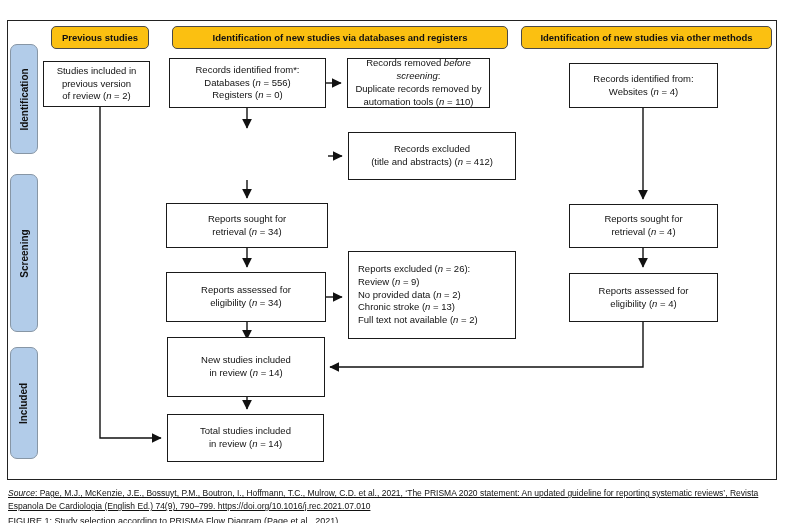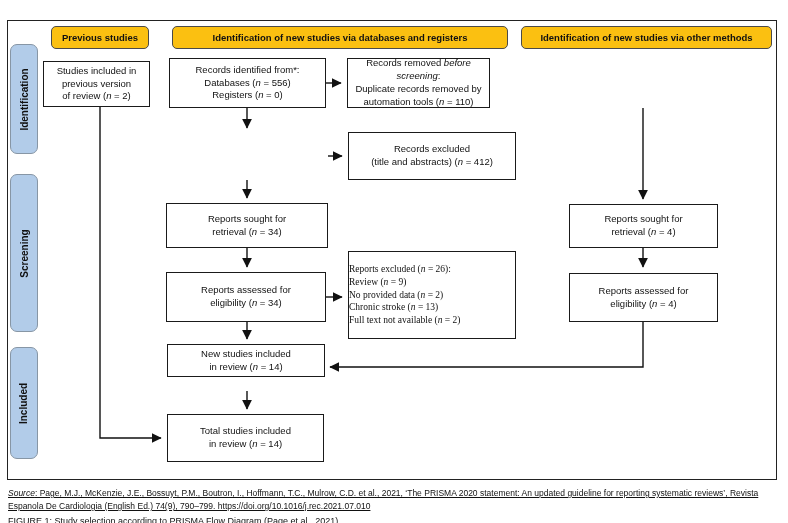--- a/index.html
+++ b/index.html
@@ -9,21 +9,21 @@
   .hdr{position:absolute;background:var(--header-fill,#FBC011);border:1.6px solid var(--header-border,#4a4a4a);
        border-radius:5px;display:flex;align-items:center;justify-content:center;font-weight:bold;
        font-size:9.5px;box-sizing:border-box;text-align:center;}
   .stage{position:absolute;left:10px;width:28px;background:var(--stage-fill,#B2CCE9);
          border:1px solid var(--stage-border,#8796a5);border-radius:7px;display:flex;
          align-items:center;justify-content:center;box-sizing:border-box;}
   .stage span{transform:rotate(-90deg);white-space:nowrap;font-weight:bold;font-size:10px;}
   .box{position:absolute;background:#fff;border:1.4px solid var(--box-border,#1a1a1a);box-sizing:border-box;
        display:flex;flex-direction:column;justify-content:center;align-items:center;text-align:center;
        font-size:9.5px;line-height:1.36;}
-  .box.left{align-items:flex-start;text-align:left;padding-left:0;padding-right:4px;font-family:Liberation Serif, serif;}
+  .box.left{align-items:flex-start;text-align:left;padding-left:9px;padding-right:4px;}
   .connectors{position:absolute;left:0;top:0;width:788px;height:468px;pointer-events:none;}
   .source{position:absolute;left:8px;top:472px;width:774px;font-size:8.5px;line-height:1.55;text-decoration:underline;}
   .caption{position:absolute;left:8px;top:501px;width:774px;font-size:9px;font-weight:normal;}
 </style>
 </head>
 <body>
 
 <div class="figure">
   <div class="frame"></div>
 
@@ -91,29 +91,33 @@
     <div>Reports assessed for</div>
     <div>eligibility (<i>n</i> = 34)</div>
   </div>
   <div class="box left" style="left:348px;top:236px;width:168px;height:88px">
     <div>Reports excluded (<i>n</i> = 26):</div>
     <div>Review (<i>n</i> = 9)</div>
     <div>No provided data (<i>n</i> = 2)</div>
     <div>Chronic stroke (<i>n</i> = 13)</div>
     <div>Full text not available (<i>n</i> = 2)</div>
   </div>
-  <div class="box" style="left:167px;top:329px;width:158px;height:33px">
+  <div class="box" style="left:167px;top:322px;width:158px;height:60px">
     <div>New studies included</div>
     <div>in review (<i>n</i> = 14)</div>
   </div>
   <div class="box" style="left:167px;top:399px;width:157px;height:48px">
     <div>Total studies included</div>
     <div>in review (<i>n</i> = 14)</div>
   </div>
 
+  <div class="box" style="left:569px;top:48px;width:149px;height:45px">
+    <div>Records identified from:</div>
+    <div>Websites (<i>n</i> = 4)</div>
+  </div>
   <div class="box" style="left:569px;top:189px;width:149px;height:44px">
     <div>Reports sought for</div>
     <div>retrieval (<i>n</i> = 4)</div>
   </div>
   <div class="box" style="left:569px;top:258px;width:149px;height:49px">
     <div>Reports assessed for</div>
     <div>eligibility (<i>n</i> = 4)</div>
   </div>
 
   <div class="source"><i>Source</i>: Page, M.J., McKenzie, J.E., Bossuyt, P.M., Boutron, I., Hoffmann, T.C., Mulrow, C.D. et al., 2021, ‘The PRISMA 2020 statement: An updated guideline for reporting systematic reviews’, Revista Espanola De Cardiologia (English Ed.) 74(9), 790–799. https://doi.org/10.1016/j.rec.2021.07.010</div>

